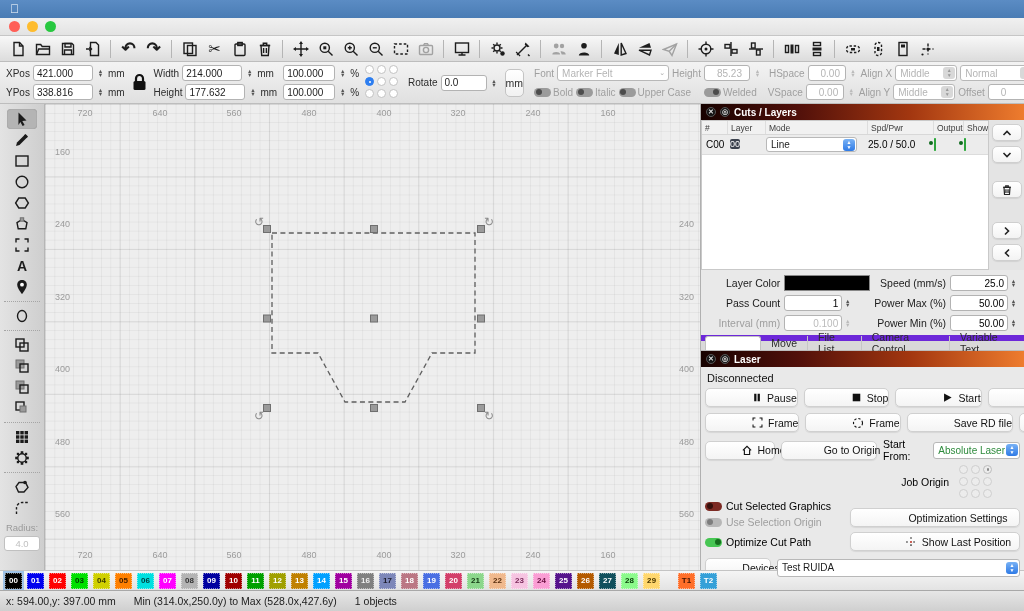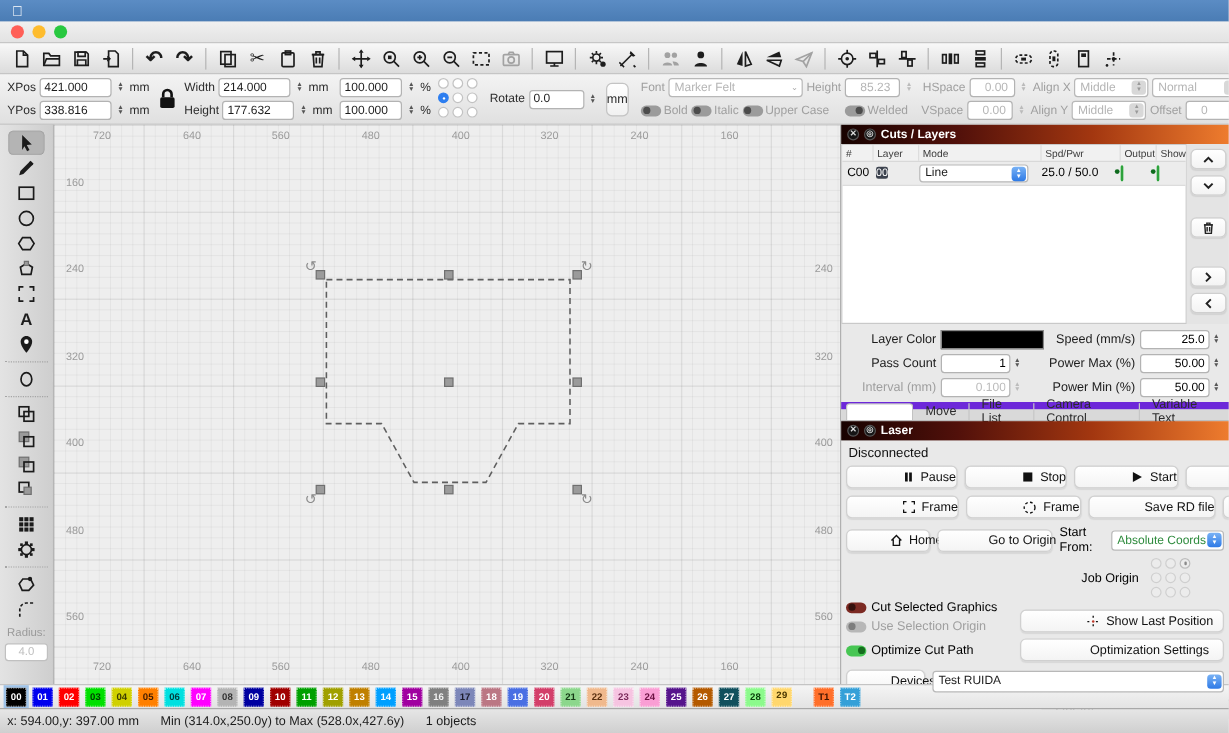--- a/index.html
+++ b/index.html
@@ -858,21 +858,21 @@
                 <path class="s" d="M2.5 8.5L8 3l5.5 5.5M4.5 7.5V14h7V7.5" stroke-width="1.7"></path>
               </svg>
               <span>Home</span>
             </span>
           <span class="btn goto">
               <span>Go to Origin</span>
             </span>
           <span class="startfrom">
             <span>Start From:</span>
             <span class="macselect">
-                <span class="val">Absolute Coords</span>
+                <span class="val">Absolute Laser</span>
                 <span class="bluestp">▲<br>▼</span>
               </span>
           </span>
         </div>
         <div class="joborigin">
           <span>Job Origin</span>
           <span class="ninedot gray" id="job-origin-ninedot">
               <span class="dot"></span>
               <span class="dot"></span>
               <span class="dot sel"></span>
@@ -894,28 +894,28 @@
                 <span class="tpill off"></span>
                 <span class="dim">Use Selection Origin</span>
               </span>
             <span class="toggle" style="margin-top:4px">
                 <span class="tpill green right"></span>
                 <span>Optimize Cut Path</span>
               </span>
           </div>
           <div class="lg-right">
             <span class="btn">
+                <span>Optimization Settings</span>
+              </span>
+            <span class="btn">
                 <svg width="12" height="12" viewBox="0 0 16 16">
                   <circle cx="8" cy="8" r="1.4" fill="#c0392b"></circle>
                   <path class="s" d="M8 1.5V5M8 11v3.5M1.5 8H5M11 8h3.5" stroke-dasharray="2.2 1.6"></path>
                 </svg>
                 <span>Show Last Position</span>
-              </span>
-            <span class="btn">
-                <span>Optimization Settings</span>
               </span>
           </div>
         </div>
         <div class="devrow">
           <span class="btn dev">
               <span>Devices</span>
             </span>
           <span class="macselect">
               <span class="val">Test RUIDA</span>
               <span class="bluestp">▲<br>▼</span>

